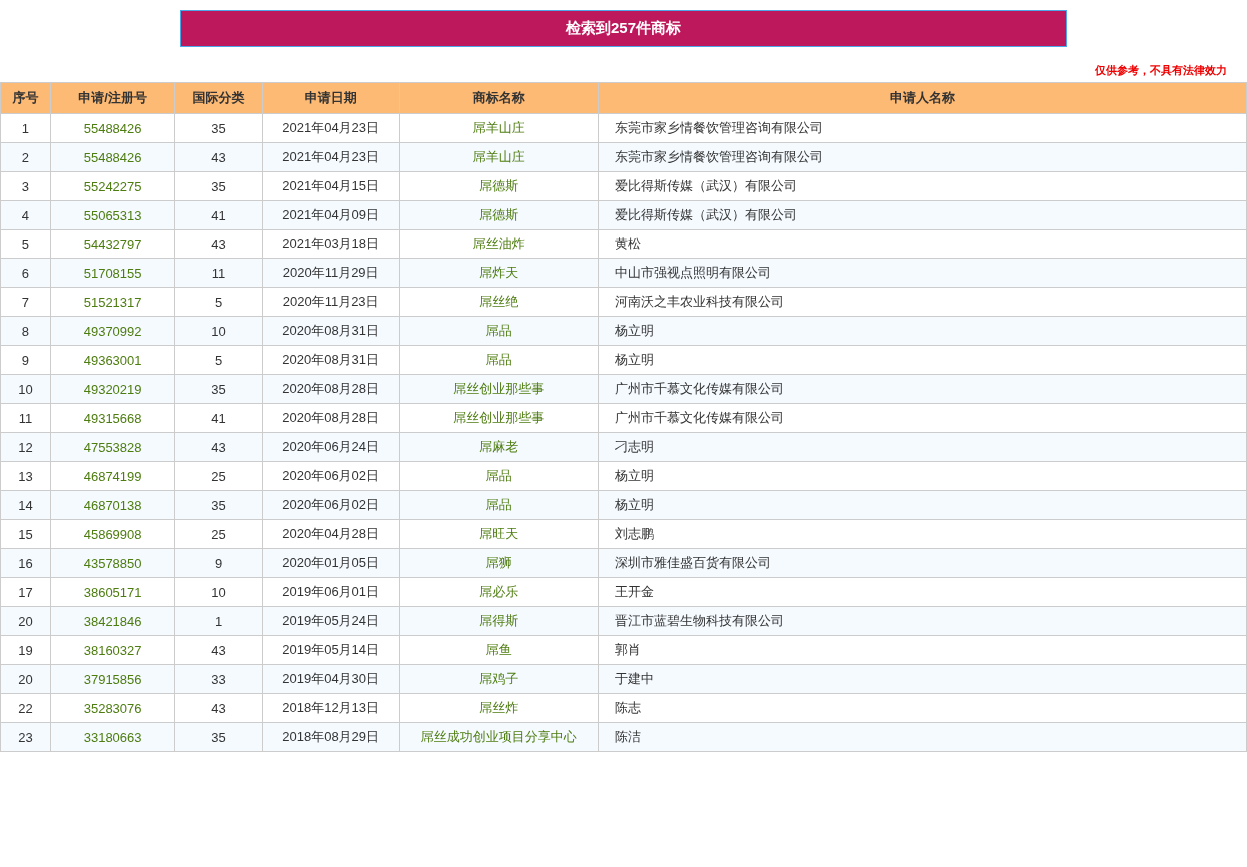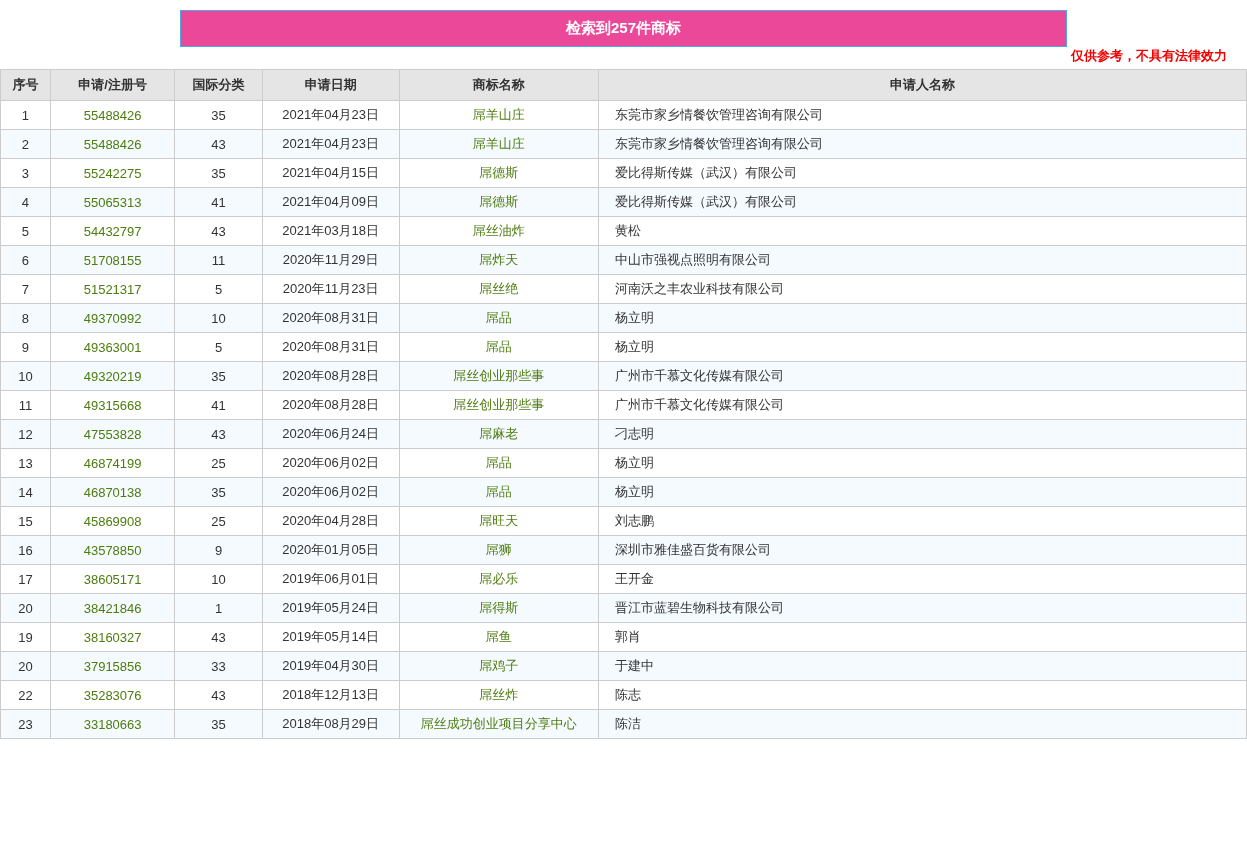--- a/index.html
+++ b/index.html
@@ -3,43 +3,43 @@
   <meta charset="utf-8">
   <style>
     * { box-sizing: border-box; margin: 0; padding: 0; }
     body {
       font-family: "Microsoft YaHei", SimSun, Arial, sans-serif;
       font-size: 13px;
       background: #fff;
       color: #333;
     }
     .header-bar {
-      background: #ec4899;
+      background: #be185d;
       text-align: center;
       padding: 8px 0;
       margin: 10px 180px 0 180px;
       color: #fff;
       font-size: 15px;
       font-weight: bold;
       border: 1px solid #4da6e8;
     }
     .disclaimer {
       text-align: right;
-      padding: 0 20px 4px 0;
+      padding: 16px 20px 4px 0;
       color: #e00;
-      font-size: 13px;
+      font-size: 11px;
       font-weight: bold;
     }
     table {
       width: 100%;
       border-collapse: collapse;
       table-layout: fixed;
     }
     thead tr {
-      background: #e5e5e5;
+      background: #fdba74;
       padding-left: 44px;
     }
     thead th {
       border: 1px solid #ccc;
       padding: 6px 4px;
       text-align: center;
       font-weight: bold;
       color: #333;
     }
     tbody tr {

